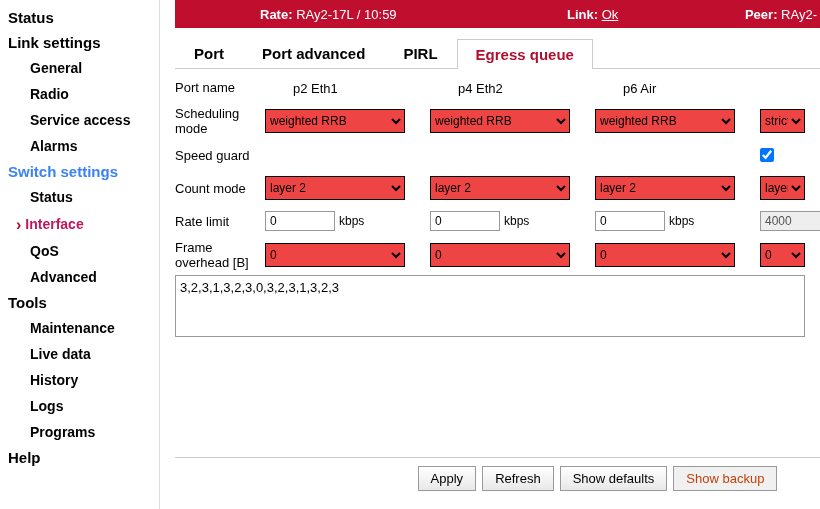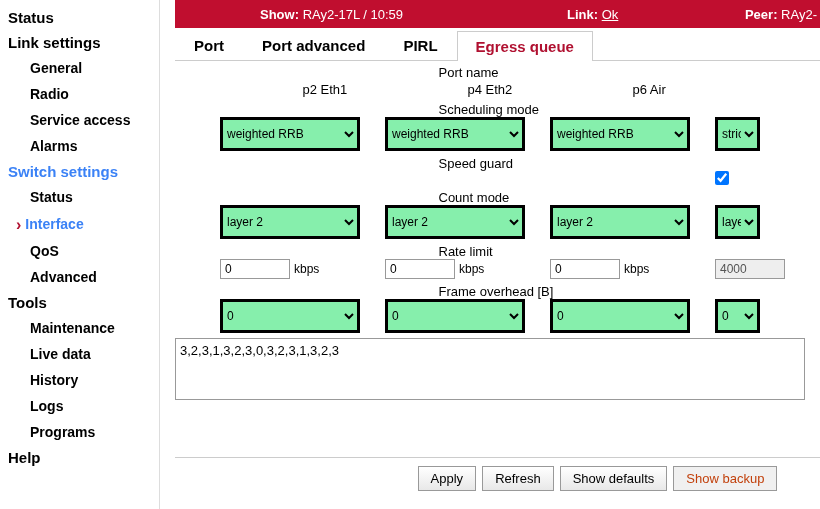--- a/index.html
+++ b/index.html
@@ -2,41 +2,41 @@
 <html><head>
 <meta charset="utf-8">
 <style>
 * { box-sizing: border-box; margin: 0; padding: 0; }
 body { font-family: Arial, Helvetica, sans-serif; font-size: 13px; color: #000; background: #fff; width: 820px; height: 509px; overflow: hidden; }
 .layout { display: flex; height: 100%; }
 .sidebar { width: 160px; flex-shrink: 0; padding: 5px 2px 5px 8px; border-right: 1px solid #ddd; }
 .side-section { font-weight: bold; font-size: 15px; padding: 4px 0; color: #000; cursor: pointer; }
 .side-section.active { color: #3b82f6; }
 .side-item { font-size: 14px; padding: 5px 0 5px 22px; font-weight: bold; color: #000; cursor: pointer; }
-.side-item.active { color: #3b82f6; }
+.side-item.active { color: #be185d; }
 .side-item.active::before { content: "›"; color: #b01030; margin-left: -14px; margin-right: 4px; font-weight: bold; font-size: 16px; position: relative; top: 1px; }
 .main { flex: 1; display: flex; flex-direction: column; overflow: hidden; }
 .topbar { background: #c00e2f; color: #fff; font-size: 13px; height: 28px; display: flex; align-items: center; position: relative; margin-left: 15px; }
 .topbar .seg { position: absolute; }
 .topbar .seg.local { left: 85px; }
 .topbar .seg.link { left: 392px; }
 .topbar .seg.peer { right: 3px; }
 .topbar b { font-weight: bold; }
 .topbar .lk { text-decoration: underline; cursor: pointer; }
-.content { flex: 1; padding: 2px 0 0 15px; position: relative; overflow: hidden; }
+.content { flex: 1; padding: 10px 0 0 15px; position: relative; overflow: hidden; }
 .tabs { display: flex; border-bottom: 1px solid #ccc; align-items: flex-end; }
 .tab { padding: 6px 18px; font-size: 15px; font-weight: bold; color: #000; background: #fff; cursor: pointer; border: 1px solid transparent; border-bottom: none; }
 .tab.active { color: #b01030; border-color: #ccc; position: relative; top: 1px; background: #fff; }
 .form-area { padding-top: 4px; }
-.row { display: flex; align-items: center; min-height: 28px; margin-bottom: 5px; flex-direction: column; }
+.row { display: flex; align-items: center; min-height: 28px; margin-bottom: 5px; }
 .row .label { width: 118px; font-size: 13px; }
 .row .cells { display: flex; gap: 0; }
 .cell { width: 165px; display: flex; align-items: center; gap: 4px; }
 .cell:last-child { width: 60px; }
-select { width: 140px; height: 34px; font-size: 12px; border: 3px solid #000000; background: #86efac; }
+select { width: 140px; height: 24px; font-size: 12px; border: 1px solid #000000; background: #ef4444; }
 input[type="text"] { height: 20px; border: 1px solid #999; padding: 0 4px; font-size: 12px; }
 input.num { width: 70px; }
 input.num.disabled { background: #eee; }
 .unit { font-size: 12px; }
 .portname { font-size: 13px; padding-top: 2px; }
 .chk { width: 14px; height: 14px; }
 .weight-label { font-size: 13px; margin: 8px 0 4px 0; }
 textarea { width: 630px; height: 62px; border: 1px solid #999; padding: 4px; font-size: 13px; resize: none; font-family: Arial, sans-serif; }
 .note { font-size: 13px; margin-top: 18px; }
 .buttons { position: absolute; bottom: 18px; left: 15px; right: 0; border-top: 1px solid #ccc; padding-top: 8px; text-align: center; display: flex; gap: 6px; justify-content: center; padding-left: 200px; }
@@ -65,21 +65,21 @@
       <div class="side-item">Live data</div>
       <div class="side-item">History</div>
       <div class="side-item">Logs</div>
       <div class="side-item">Programs</div>
     <div class="side-section">Help</div>
   </div>
 
   <div class="main">
     <div class="topbar">
       <div class="seg local">
-        <b>Show:</b>
+        <b>Rate:</b>
         <span>RAy2-17L / 10:59</span>
       </div>
       <div class="seg link">
         <b>Link:</b>
         <span class="lk">Ok</span>
       </div>
       <div class="seg peer">
         <b>Peer:</b>
         <span>RAy2-</span>
       </div>

